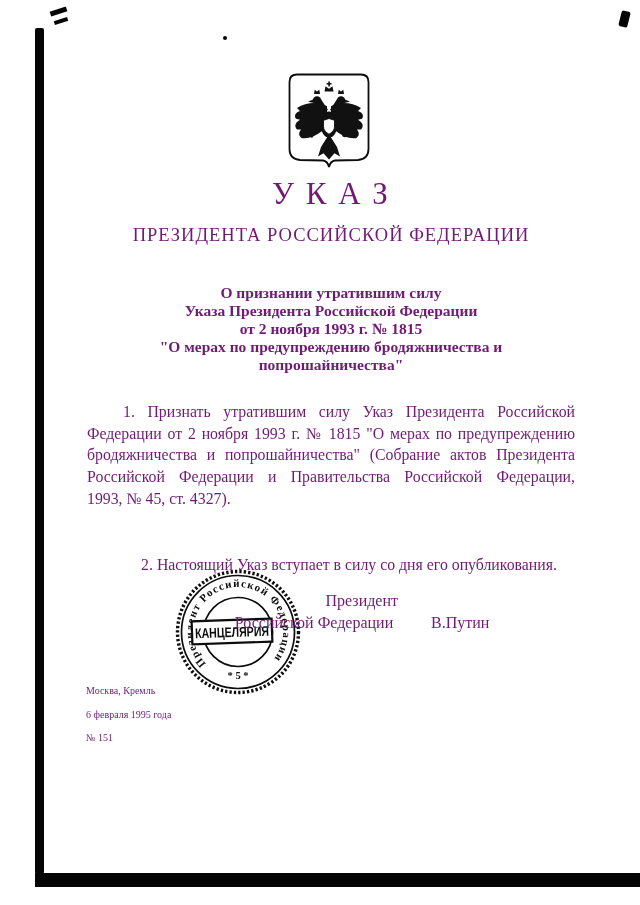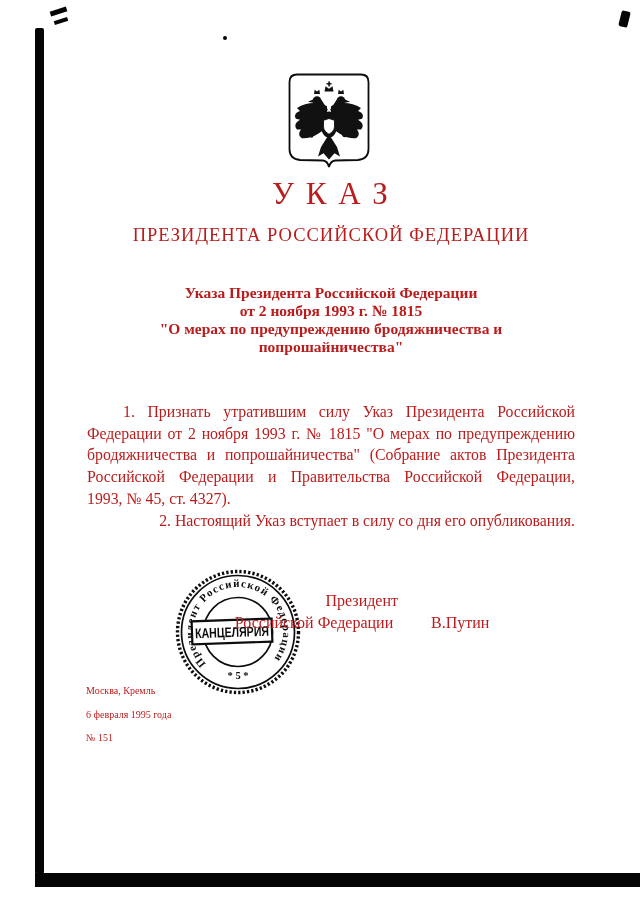--- a/index.html
+++ b/index.html
@@ -3,21 +3,21 @@
 <meta charset="utf-8">
 <style>
   html, body { margin: 0; padding: 0; background: #ffffff; }
   #page {
     position: relative;
     width: 640px;
     height: 905px;
     background: #ffffff;
     overflow: hidden;
     font-family: "Liberation Serif", serif;
-    color: #b91c1c;
+    color: #701a75;
   }
   .abs { position: absolute; }
 
   
   .artifact { position: absolute; background: #050505; }
   .art-left-bar   { left: 35px; top: 28px;  width: 9px;   height: 846px; border-radius: 2px; }
   .art-bottom-bar { left: 35px; top: 873px; width: 605px; height: 14px; }
   .art-tl-1 { left: 50px;  top: 9px;  width: 17px; height: 5px;  transform: rotate(-18deg); }
   .art-tl-2 { left: 54px;  top: 19px; width: 14px; height: 4px;  transform: rotate(-18deg); }
   .art-tr   { left: 620px; top: 11px; width: 9px;  height: 16px; transform: rotate(14deg); border-radius: 2px; }
@@ -28,21 +28,21 @@
   .ukaz      { top: 176px; font-size: 31px; letter-spacing: 2px; font-weight: 400; }
   .subtitle  { top: 225px; font-size: 18.5px; letter-spacing: 1px; }
   .doc-title { top: 284px; font-size: 15.5px; font-weight: 700; line-height: 18px; }
 
   
   .body-text { position: absolute; left: 87px; top: 401px; width: 488px;
                font-size: 15.8px; line-height: 21.7px; }
   .bline        { text-align: justify; text-align-last: justify; }
   .bline-first  { padding-left: 36px; }
   .bline-last   { text-align: right; text-align-last: left; }
-  .p2           { text-indent: 36px; text-align: right; }
+  .p2           { text-indent: 36px; text-align: center; margin-top: 44px; }
 
   
   .sig-role1 { left: 230px; top: 592px; width: 168px; text-align: right; font-size: 16px; z-index: 6; }
   .sig-role2 { left: 230px; top: 614px; width: 168px; text-align: center; font-size: 16px; z-index: 6; }
   .sig-name  { left: 420px; top: 614px; font-size: 16px; font-weight: 400; z-index: 6; margin-left: 11px; }
 
   
   .stamp { left: 168px; top: 562px; width: 140px; height: 140px; z-index: 5; }
 
   
@@ -81,20 +81,21 @@
       <rect x="18" y="44" width="2" height="18" transform="rotate(-38 19 53)"></rect>
       <circle cx="57" cy="57" r="3"></circle>
     </g>
     <path d="M41,45.5 l5.5,1.8 v6.5 c0,3.5 -2.5,5.5 -5.5,7.5 c-3,-2 -5.5,-4 -5.5,-7.5 v-6.5 Z" fill="#ffffff" stroke="#0d0d0d" stroke-width="0.9"></path>
   </svg>
 
   <div class="centerblock ukaz">У К А З</div>
   <div class="centerblock subtitle">ПРЕЗИДЕНТА РОССИЙСКОЙ ФЕДЕРАЦИИ</div>
 
   <div class="centerblock doc-title">
+    <div>О признании утратившим силу</div>
     <div>Указа Президента Российской Федерации</div>
     <div>от 2 ноября 1993 г. № 1815</div>
     <div>"О мерах по предупреждению бродяжничества и</div>
     <div>попрошайничества"</div>
   </div>
 
   <div class="body-text">
     <div class="bline bline-first">1. Признать утратившим силу Указ Президента Российской</div>
     <div class="bline">Федерации от 2 ноября 1993 г. № 1815 "О мерах по предупреждению</div>
     <div class="bline">бродяжничества и попрошайничества" (Собрание актов Президента</div>

